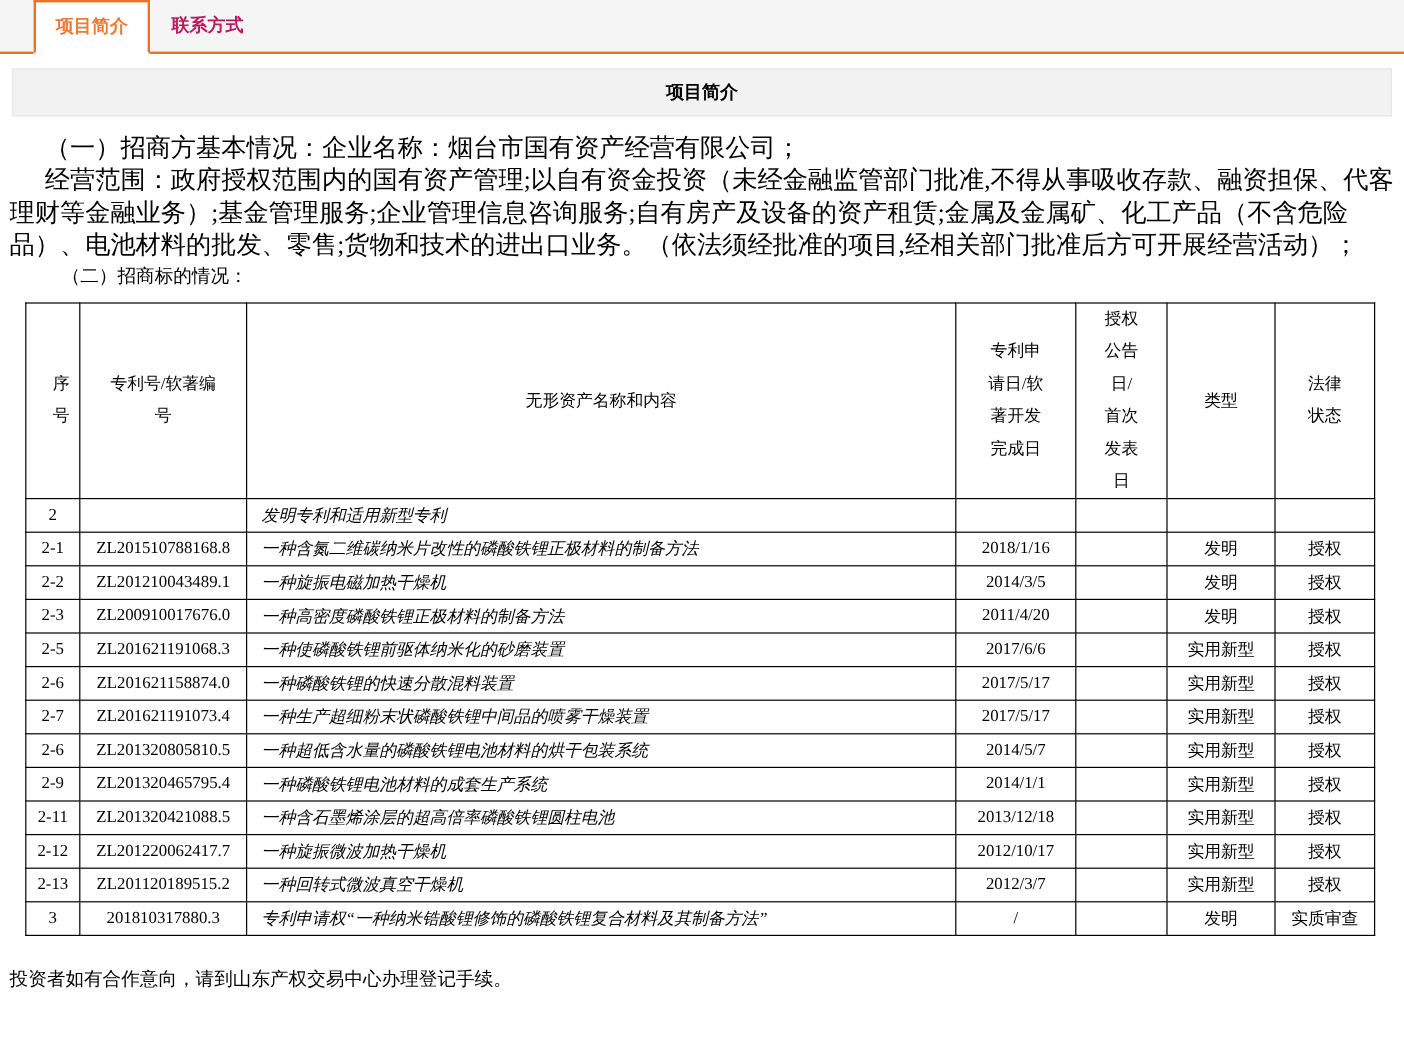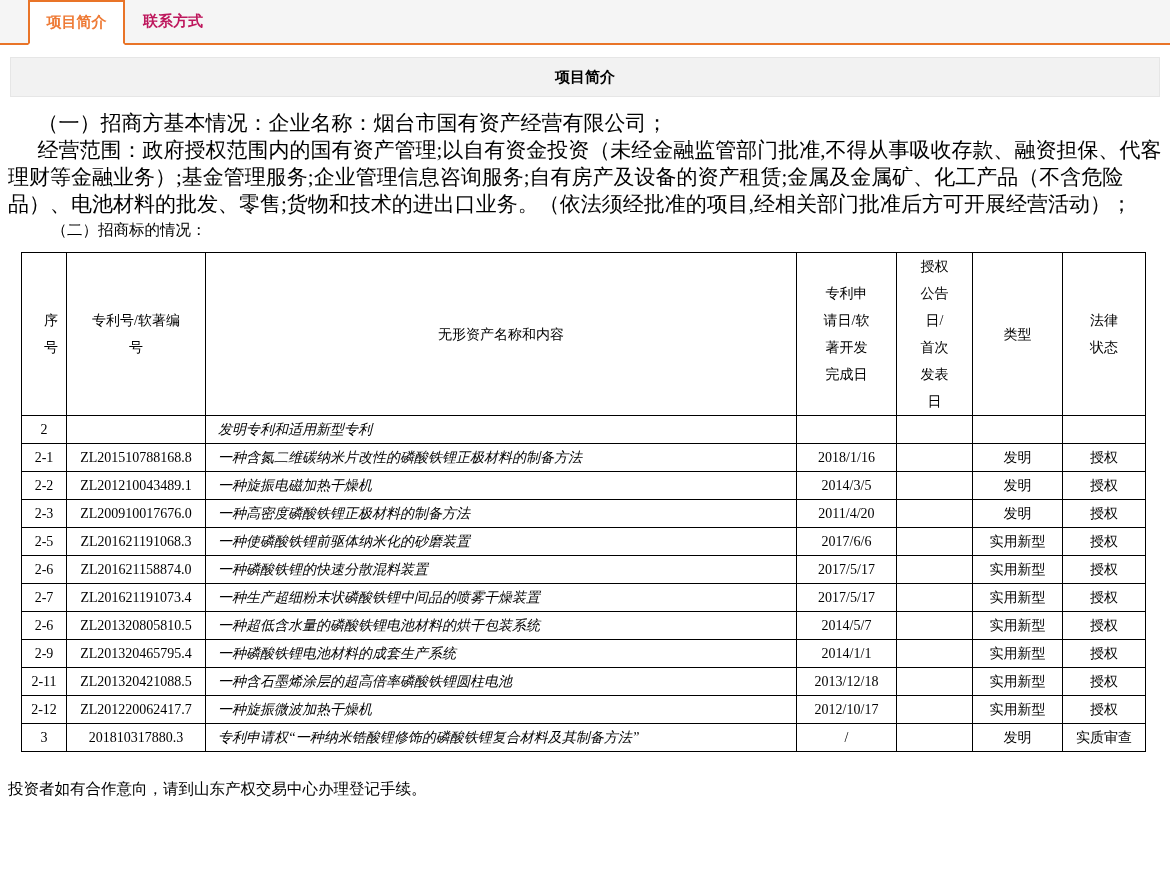--- a/index.html
+++ b/index.html
@@ -194,20 +194,29 @@
         <tr>
           <td class="c-seq">2-12</td>
           <td class="c-num">ZL201220062417.7</td>
           <td class="c-name">一种旋振微波加热干燥机</td>
           <td class="c-date">2012/10/17</td>
           <td class="c-pub"></td>
           <td class="c-type">实用新型</td>
           <td class="c-status">授权</td>
         </tr>
         <tr>
+          <td class="c-seq">2-13</td>
+          <td class="c-num">ZL201120189515.2</td>
+          <td class="c-name">一种回转式微波真空干燥机</td>
+          <td class="c-date">2012/3/7</td>
+          <td class="c-pub"></td>
+          <td class="c-type">实用新型</td>
+          <td class="c-status">授权</td>
+        </tr>
+        <tr>
           <td class="c-seq">3</td>
           <td class="c-num">201810317880.3</td>
           <td class="c-name">专利申请权“一种纳米锆酸锂修饰的磷酸铁锂复合材料及其制备方法”</td>
           <td class="c-date">/</td>
           <td class="c-pub"></td>
           <td class="c-type">发明</td>
           <td class="c-status">实质审查</td>
         </tr>
       </tbody>
   </table>

